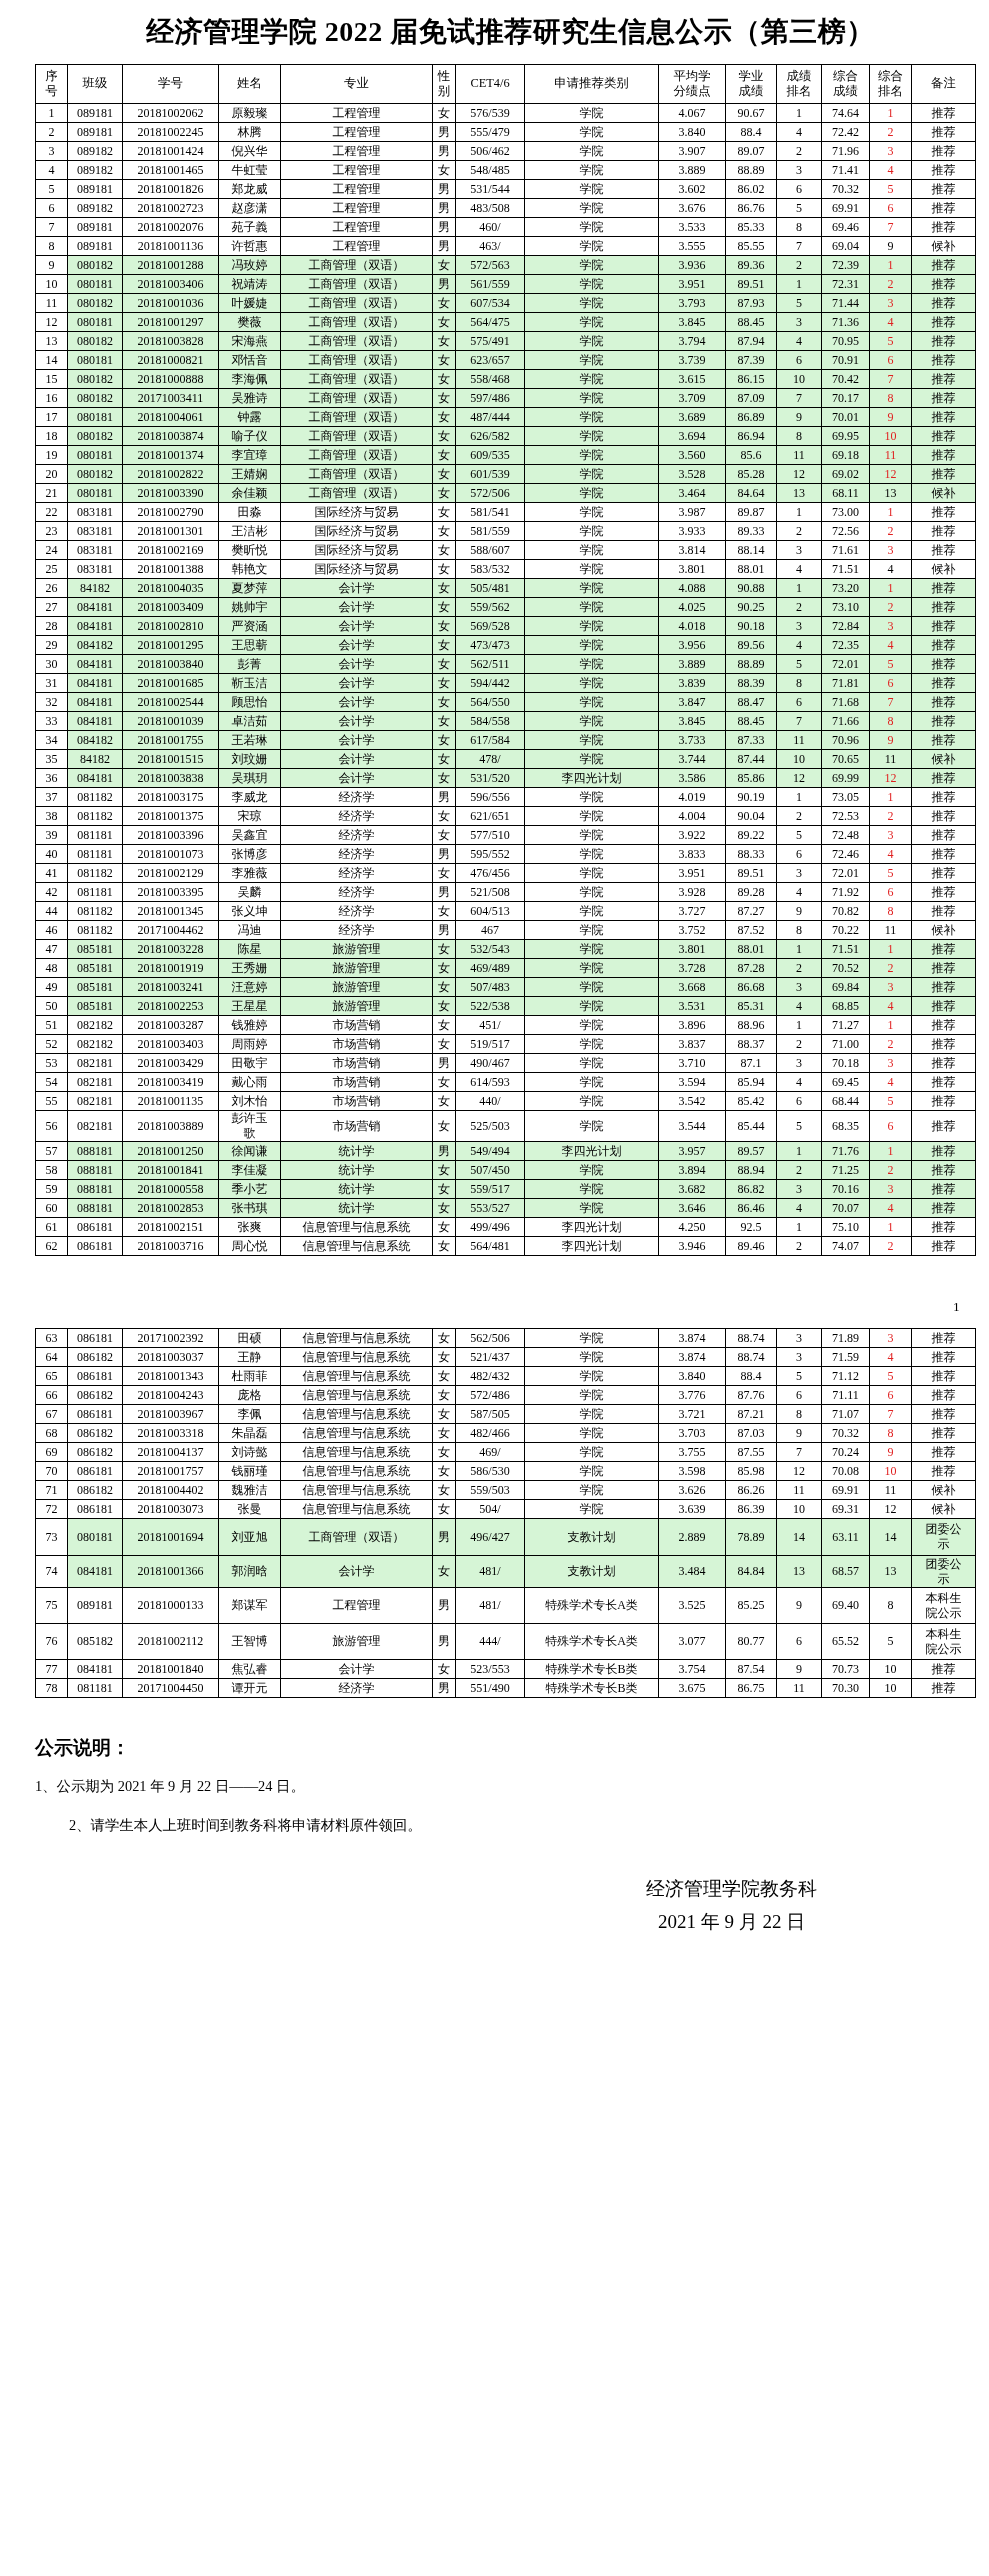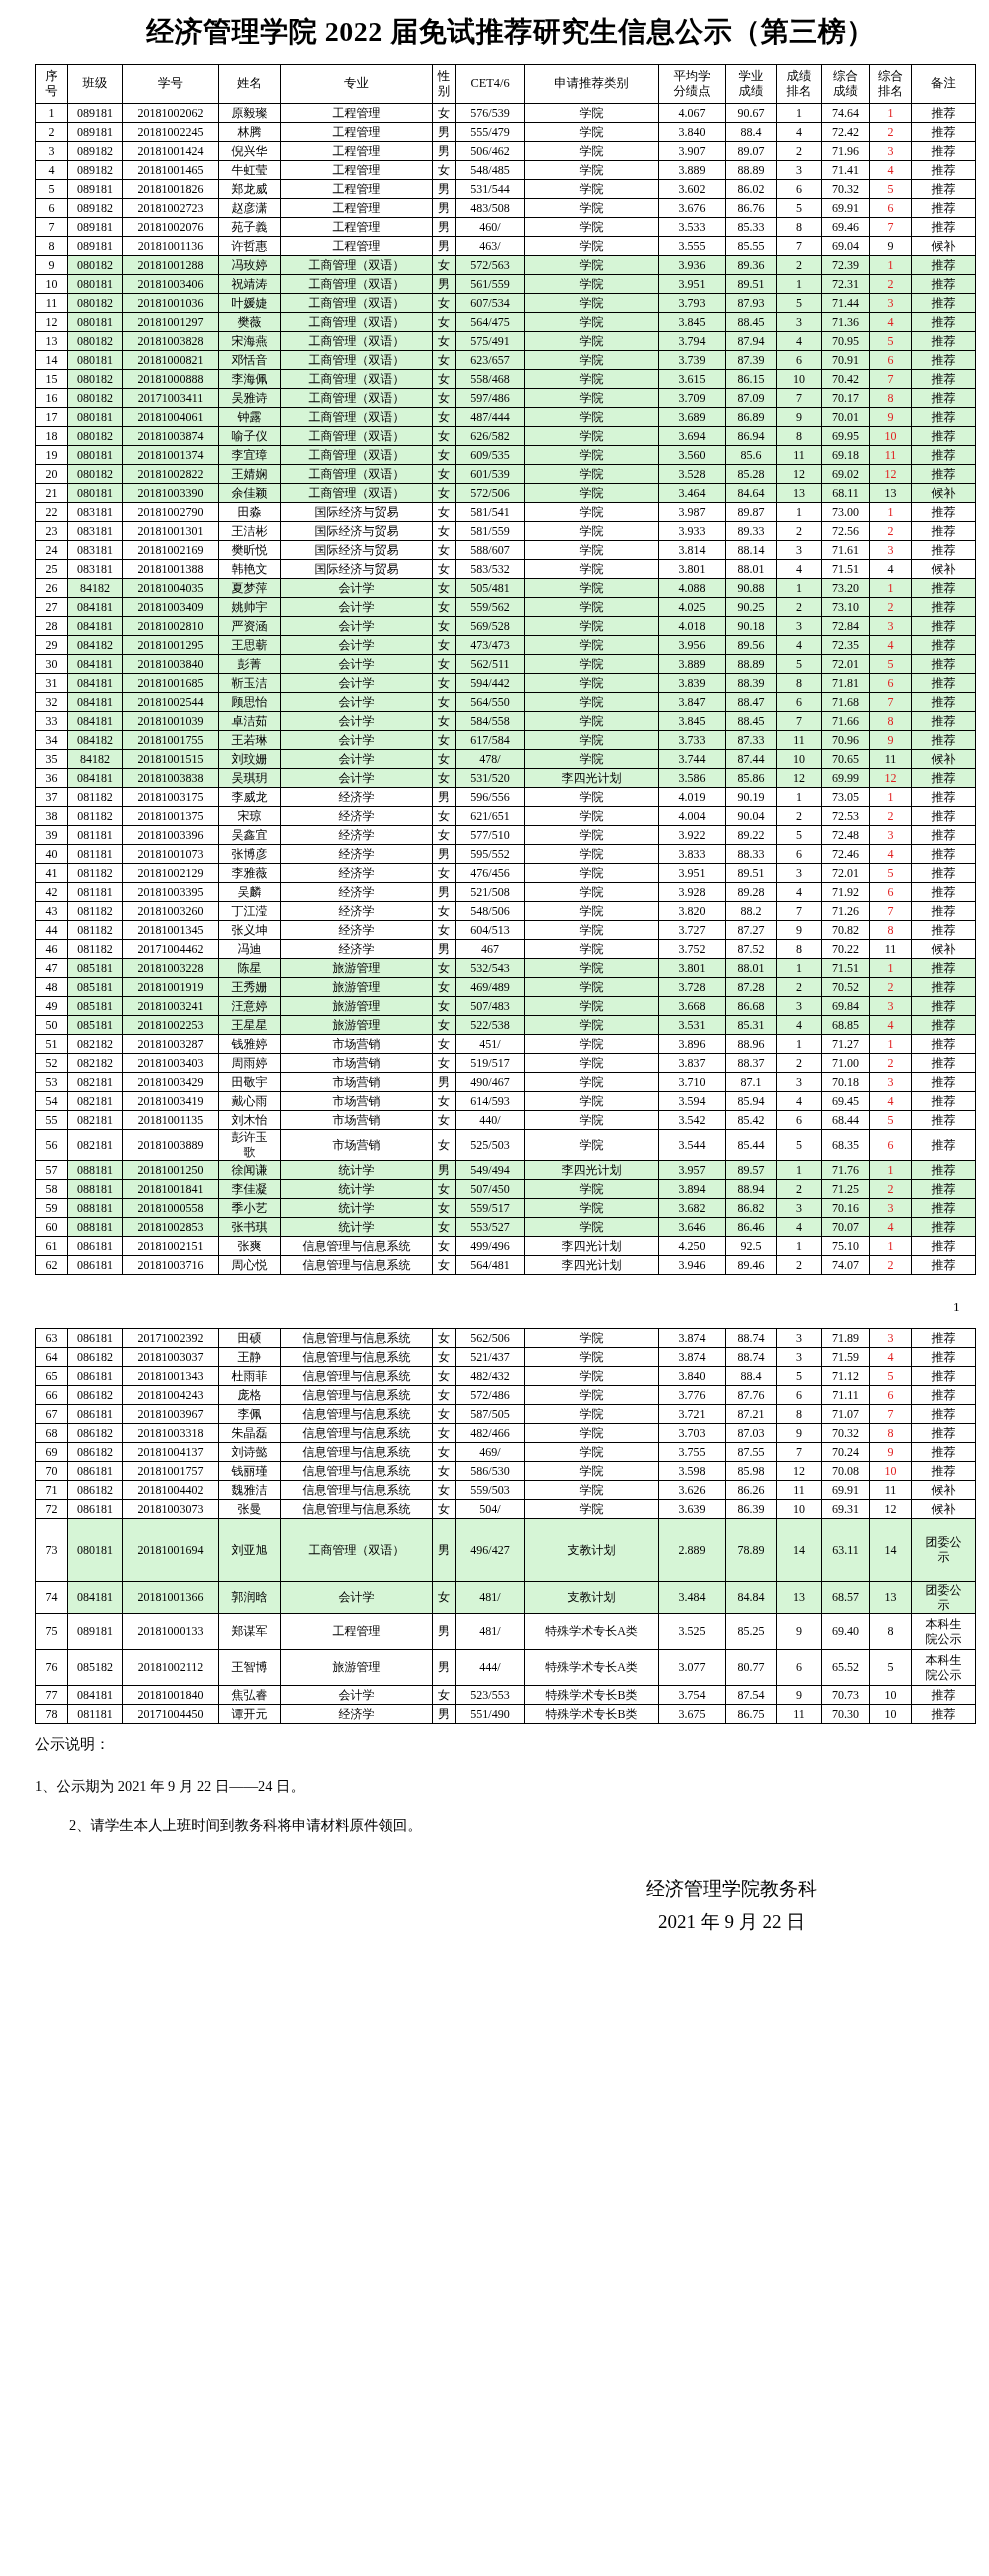--- a/index.html
+++ b/index.html
@@ -26,21 +26,21 @@
   table.roster tbody tr{height:19px;}
   table.roster th{font-weight:normal;font-size:12.4px;}
   tr.sec td{border-top:1.5px double #000;}
   td.grn{background:#d6f5d6;}
   td.red{color:#e02020;}
   .page-num{
     position:absolute;left:946px;width:20.6px;text-align:center;font-size:13.4px;
   }
   #page-num-1{top:1299px;}
   .notes-heading{
-    position:absolute;left:35px;top:1735px;font-size:15px;font-weight:normal;text-align:center;
+    position:absolute;left:35px;top:1735px;font-size:19px;font-weight:bold;text-align:center;
   }
   .note-line{position:absolute;left:35px;font-size:14.4px;}
   #note-1{top:1777px;}
   #note-2{top:1816px;margin-left:34px;}
   .sig-line{position:absolute;left:608px;width:247px;text-align:center;font-size:19px;}
   #signature{top:1876px;}
   #sig-date{top:1909px;}
 </style>
 </head>
 <body>
@@ -756,36 +756,20 @@
         <td>521/508</td>
         <td>学院</td>
         <td>3.928</td>
         <td>89.28</td>
         <td>4</td>
         <td>71.92</td>
         <td class="red">6</td>
         <td>推荐</td>
       </tr>
       <tr>
-        <td>43</td>
-        <td>081182</td>
-        <td>20181003260</td>
-        <td>丁江滢</td>
-        <td>经济学</td>
-        <td>女</td>
-        <td>548/506</td>
-        <td>学院</td>
-        <td>3.820</td>
-        <td>88.2</td>
-        <td>7</td>
-        <td>71.26</td>
-        <td class="red">7</td>
-        <td>推荐</td>
-      </tr>
-      <tr>
         <td>44</td>
         <td>081182</td>
         <td>20181001345</td>
         <td>张义坤</td>
         <td>经济学</td>
         <td>女</td>
         <td>604/513</td>
         <td>学院</td>
         <td>3.727</td>
         <td>87.27</td>
@@ -1243,21 +1227,21 @@
         <td>女</td>
         <td>504/</td>
         <td>学院</td>
         <td>3.639</td>
         <td>86.39</td>
         <td>10</td>
         <td>69.31</td>
         <td>12</td>
         <td>候补</td>
       </tr>
-      <tr style="height: 63px;">
+      <tr style="height: 37px;">
         <td>73</td>
         <td class="grn">080181</td>
         <td class="grn">20181001694</td>
         <td class="grn">刘亚旭</td>
         <td class="grn">工商管理（双语）</td>
         <td class="grn">男</td>
         <td class="grn">496/427</td>
         <td class="grn">支教计划</td>
         <td class="grn">2.889</td>
         <td class="grn">78.89</td>

